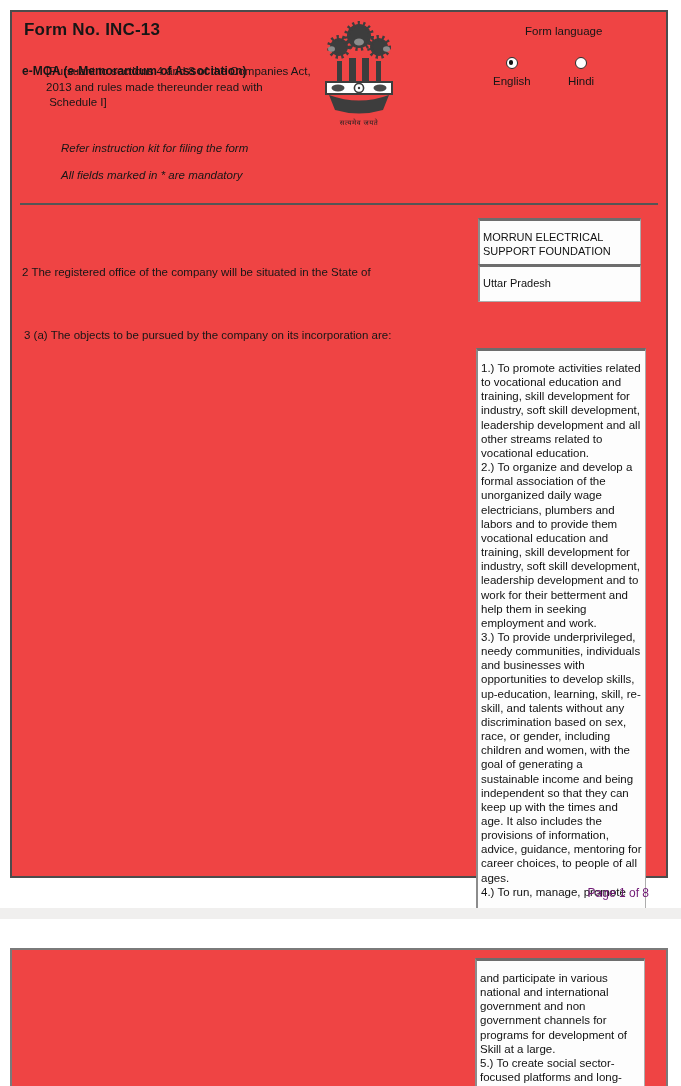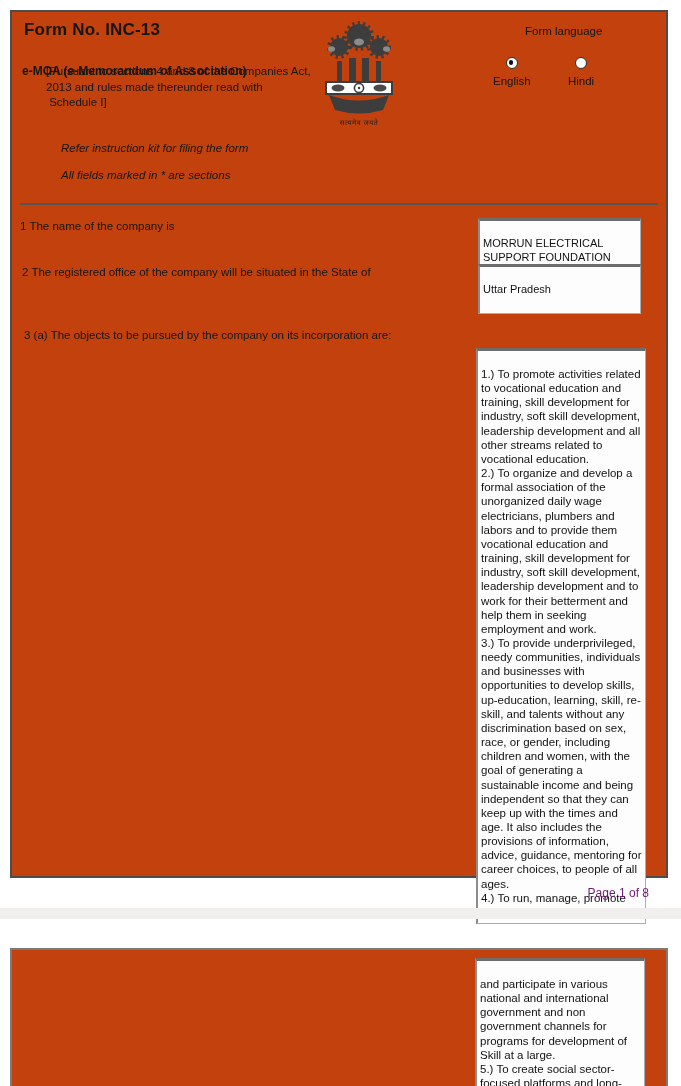--- a/index.html
+++ b/index.html
@@ -3,21 +3,21 @@
 <meta charset="utf-8">
 <style>
   html,body{margin:0;padding:0;}
   body{
     width:681px;height:1086px;position:relative;overflow:hidden;
     background:#ffffff;
     font-family:"Liberation Sans", sans-serif;
     color:#161616;
   }
   .page{
-    position:absolute;left:10px;width:654px;background:#c2410c;
+    position:absolute;left:10px;width:654px;background:#ef4444;
   }
   .page1{top:10px;height:864px;border:2px solid #4c4c4c;}
   .page2{top:948px;height:160px;border:2px solid #7a7a7a;border-bottom:none;}
   .gray-band{position:absolute;left:0;top:908px;width:681px;height:11px;background:#f0efee;}
 
   .form-no{position:absolute;left:12px;top:8px;font-size:17px;font-weight:bold;letter-spacing:0.2px;}
   .subtitle{position:absolute;left:10px;top:52px;font-size:12px;font-weight:bold;}
   .pursuant{position:absolute;left:10px;top:52px;font-size:11.5px;line-height:15.5px;white-space:pre-wrap;width:300px;margin-left:24px;}
   .note{position:absolute;left:10px;font-size:11.5px;font-style:italic;margin-left:39px;}
   .note.refer{top:130px;}
@@ -36,21 +36,21 @@
   .divider{position:absolute;left:8px;right:8px;top:191px;height:2px;background:#555;}
 
   .field-label{position:absolute;font-size:11.5px;line-height:14px;}
   .lbl-1{left:8px;top:207px;width:430px;}
   .lbl-2{left:10px;top:253px;width:440px;}
   .lbl-3{left:12px;top:316px;width:440px;}
 
   .input-box{
     position:absolute;background:#fdfdfd;
     border:1px solid #adadad;border-top:3px solid #6d6d6d;border-left:2px solid #8c8c8c;
-    font-size:11px;line-height:13.5px;padding:16px 3px;overflow:hidden;white-space:pre-wrap;
+    font-size:11px;line-height:13.5px;padding:10px 3px;overflow:hidden;white-space:pre-wrap;
     color:#111;
   }
   .in-1{left:466px;top:206px;width:154px;height:26px;}
   .in-2{left:466px;top:252px;width:154px;height:14px;}
   .ta-1{left:464px;top:313px;width:161px;height:540px;font-size:11.5px;line-height:14.15px;margin-top:23px;}
   .ta-2{left:463px;top:8px;width:161px;height:148px;font-size:11.5px;line-height:14.15px;}
 
   .page-indicator{position:absolute;right:32px;top:886px;font-size:12px;color:#701a75;}
 </style>
 </head>
@@ -97,25 +97,24 @@
       <span class="radio"></span>
       <span>Hindi</span>
     </span>
   </div>
 
   <div class="subtitle">e-MOA (e-Memorandum of Association)</div>
   <div class="pursuant">[Pursuant to sections 4 and 8 of the Companies Act,
 2013 and rules made thereunder read with
  Schedule I]</div>
   <div class="note refer">Refer instruction kit for filing the form</div>
-  <div class="note mandatory">All fields marked in * are sections</div>
+  <div class="note mandatory">All fields marked in * are mandatory</div>
 
   <div class="divider"></div>
 
-  <div class="field-label lbl-1">1 The name of the company is</div>
   <div class="input-box in-1">MORRUN ELECTRICAL SUPPORT FOUNDATION</div>
 
   <div class="field-label lbl-2">2 The registered office of the company will be situated in the State of</div>
   <div class="input-box in-2">Uttar Pradesh</div>
 
   <div class="field-label lbl-3">3 (a) The objects to be pursued by the company on its incorporation are:</div>
   <div class="input-box ta-1">1.) To promote activities related to vocational education and training, skill development for industry, soft skill development, leadership development and all other streams related to vocational education.
 2.) To organize and develop a formal association of the unorganized daily wage electricians, plumbers and labors and to provide them vocational education and training, skill development for industry, soft skill development, leadership development and to work for their betterment and help them in seeking employment and work.
 3.) To provide underprivileged, needy communities, individuals and businesses with opportunities to develop skills, up-education, learning, skill, re-skill, and talents without any discrimination based on sex, race, or gender, including children and women, with the goal of generating a sustainable income and being independent so that they can keep up with the times and age. It also includes the provisions of information, advice, guidance, mentoring for career choices, to people of all ages.
 4.) To run, manage, promote</div>

